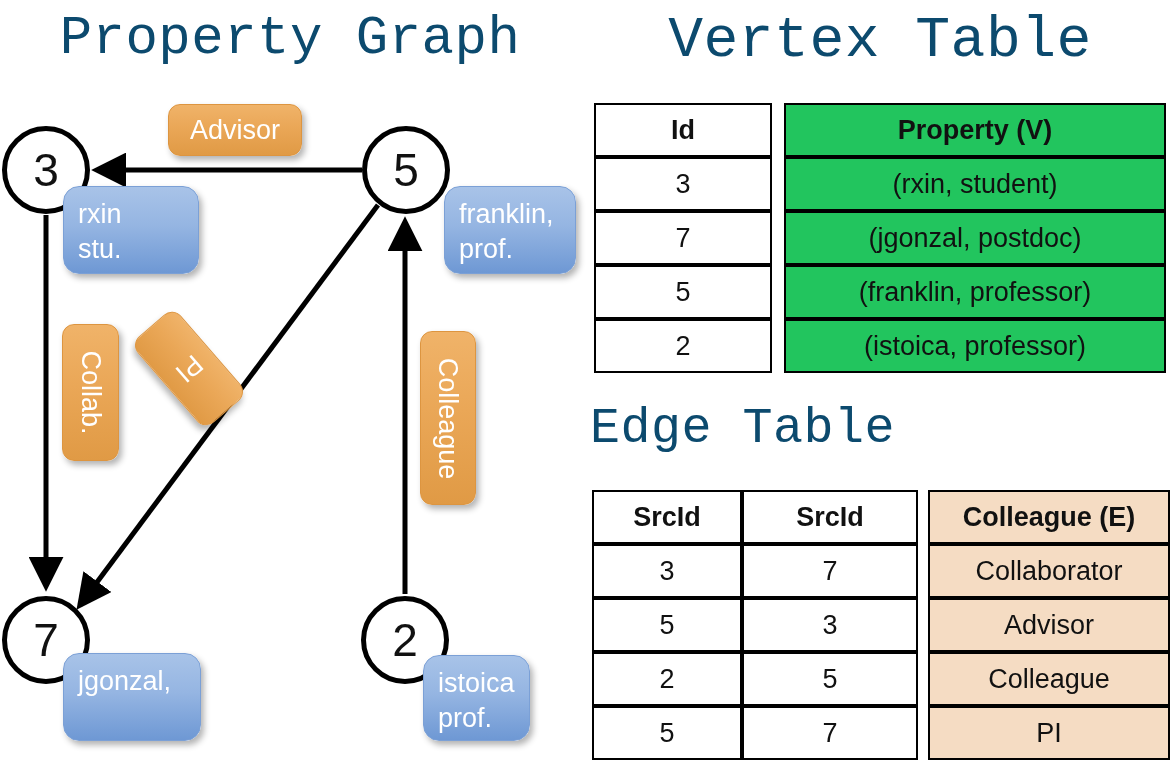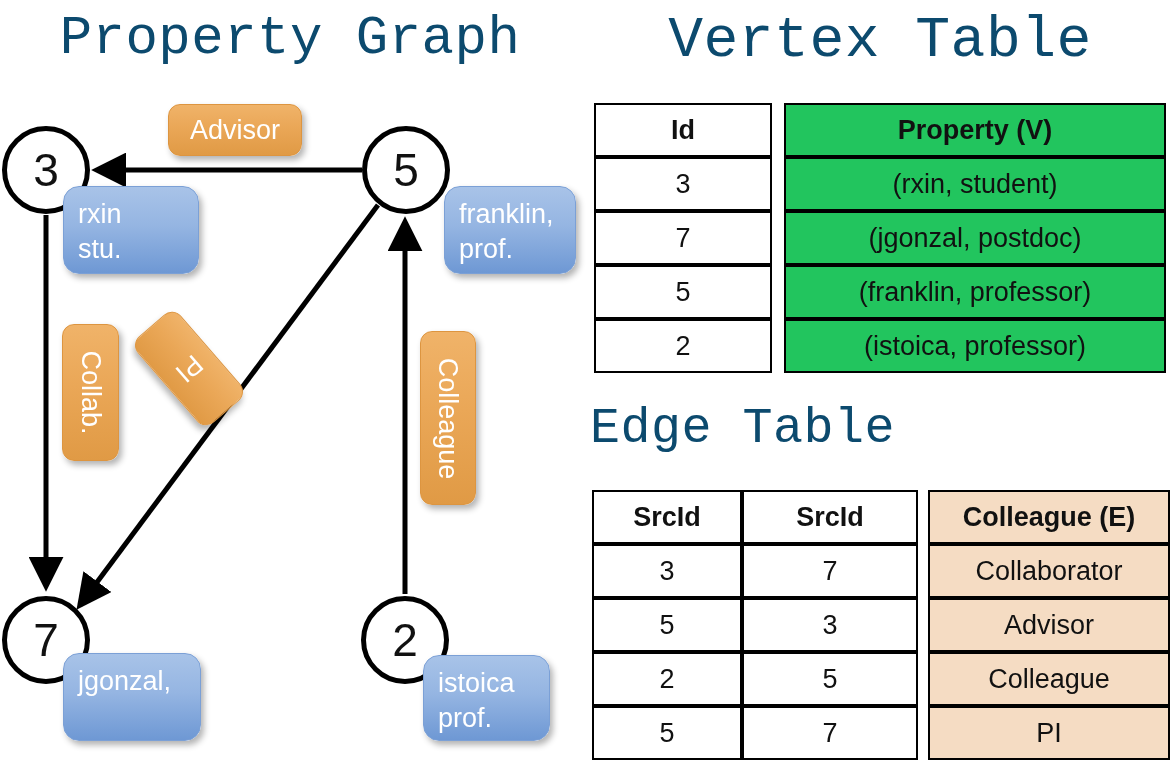--- a/index.html
+++ b/index.html
@@ -170,21 +170,21 @@
     <div>franklin,</div>
     <div>prof.</div>
   </div>
 
   <div class="node-circle" style="left:2px; top:596px;">7</div>
   <div class="prop-box" style="left:63px; top:653px; width:138px; height:88px;">
     <div>jgonzal,</div>
   </div>
 
   <div class="node-circle" style="left:361px; top:596px;">2</div>
-  <div class="prop-box" style="left:423px; top:655px; width:127px; height:86px;">
+  <div class="prop-box" style="left:423px; top:655px; width:107px; height:86px;">
     <div>istoica</div>
     <div>prof.</div>
   </div>
 
   <div class="label-box" style="left:168px; top:104px; width:134px; height:52px;">
     <span>Advisor</span>
   </div>
 
   <div class="label-box vertical" style="left:62px; top:324px; width:57px; height:137px;">
     <span>Collab.</span>

